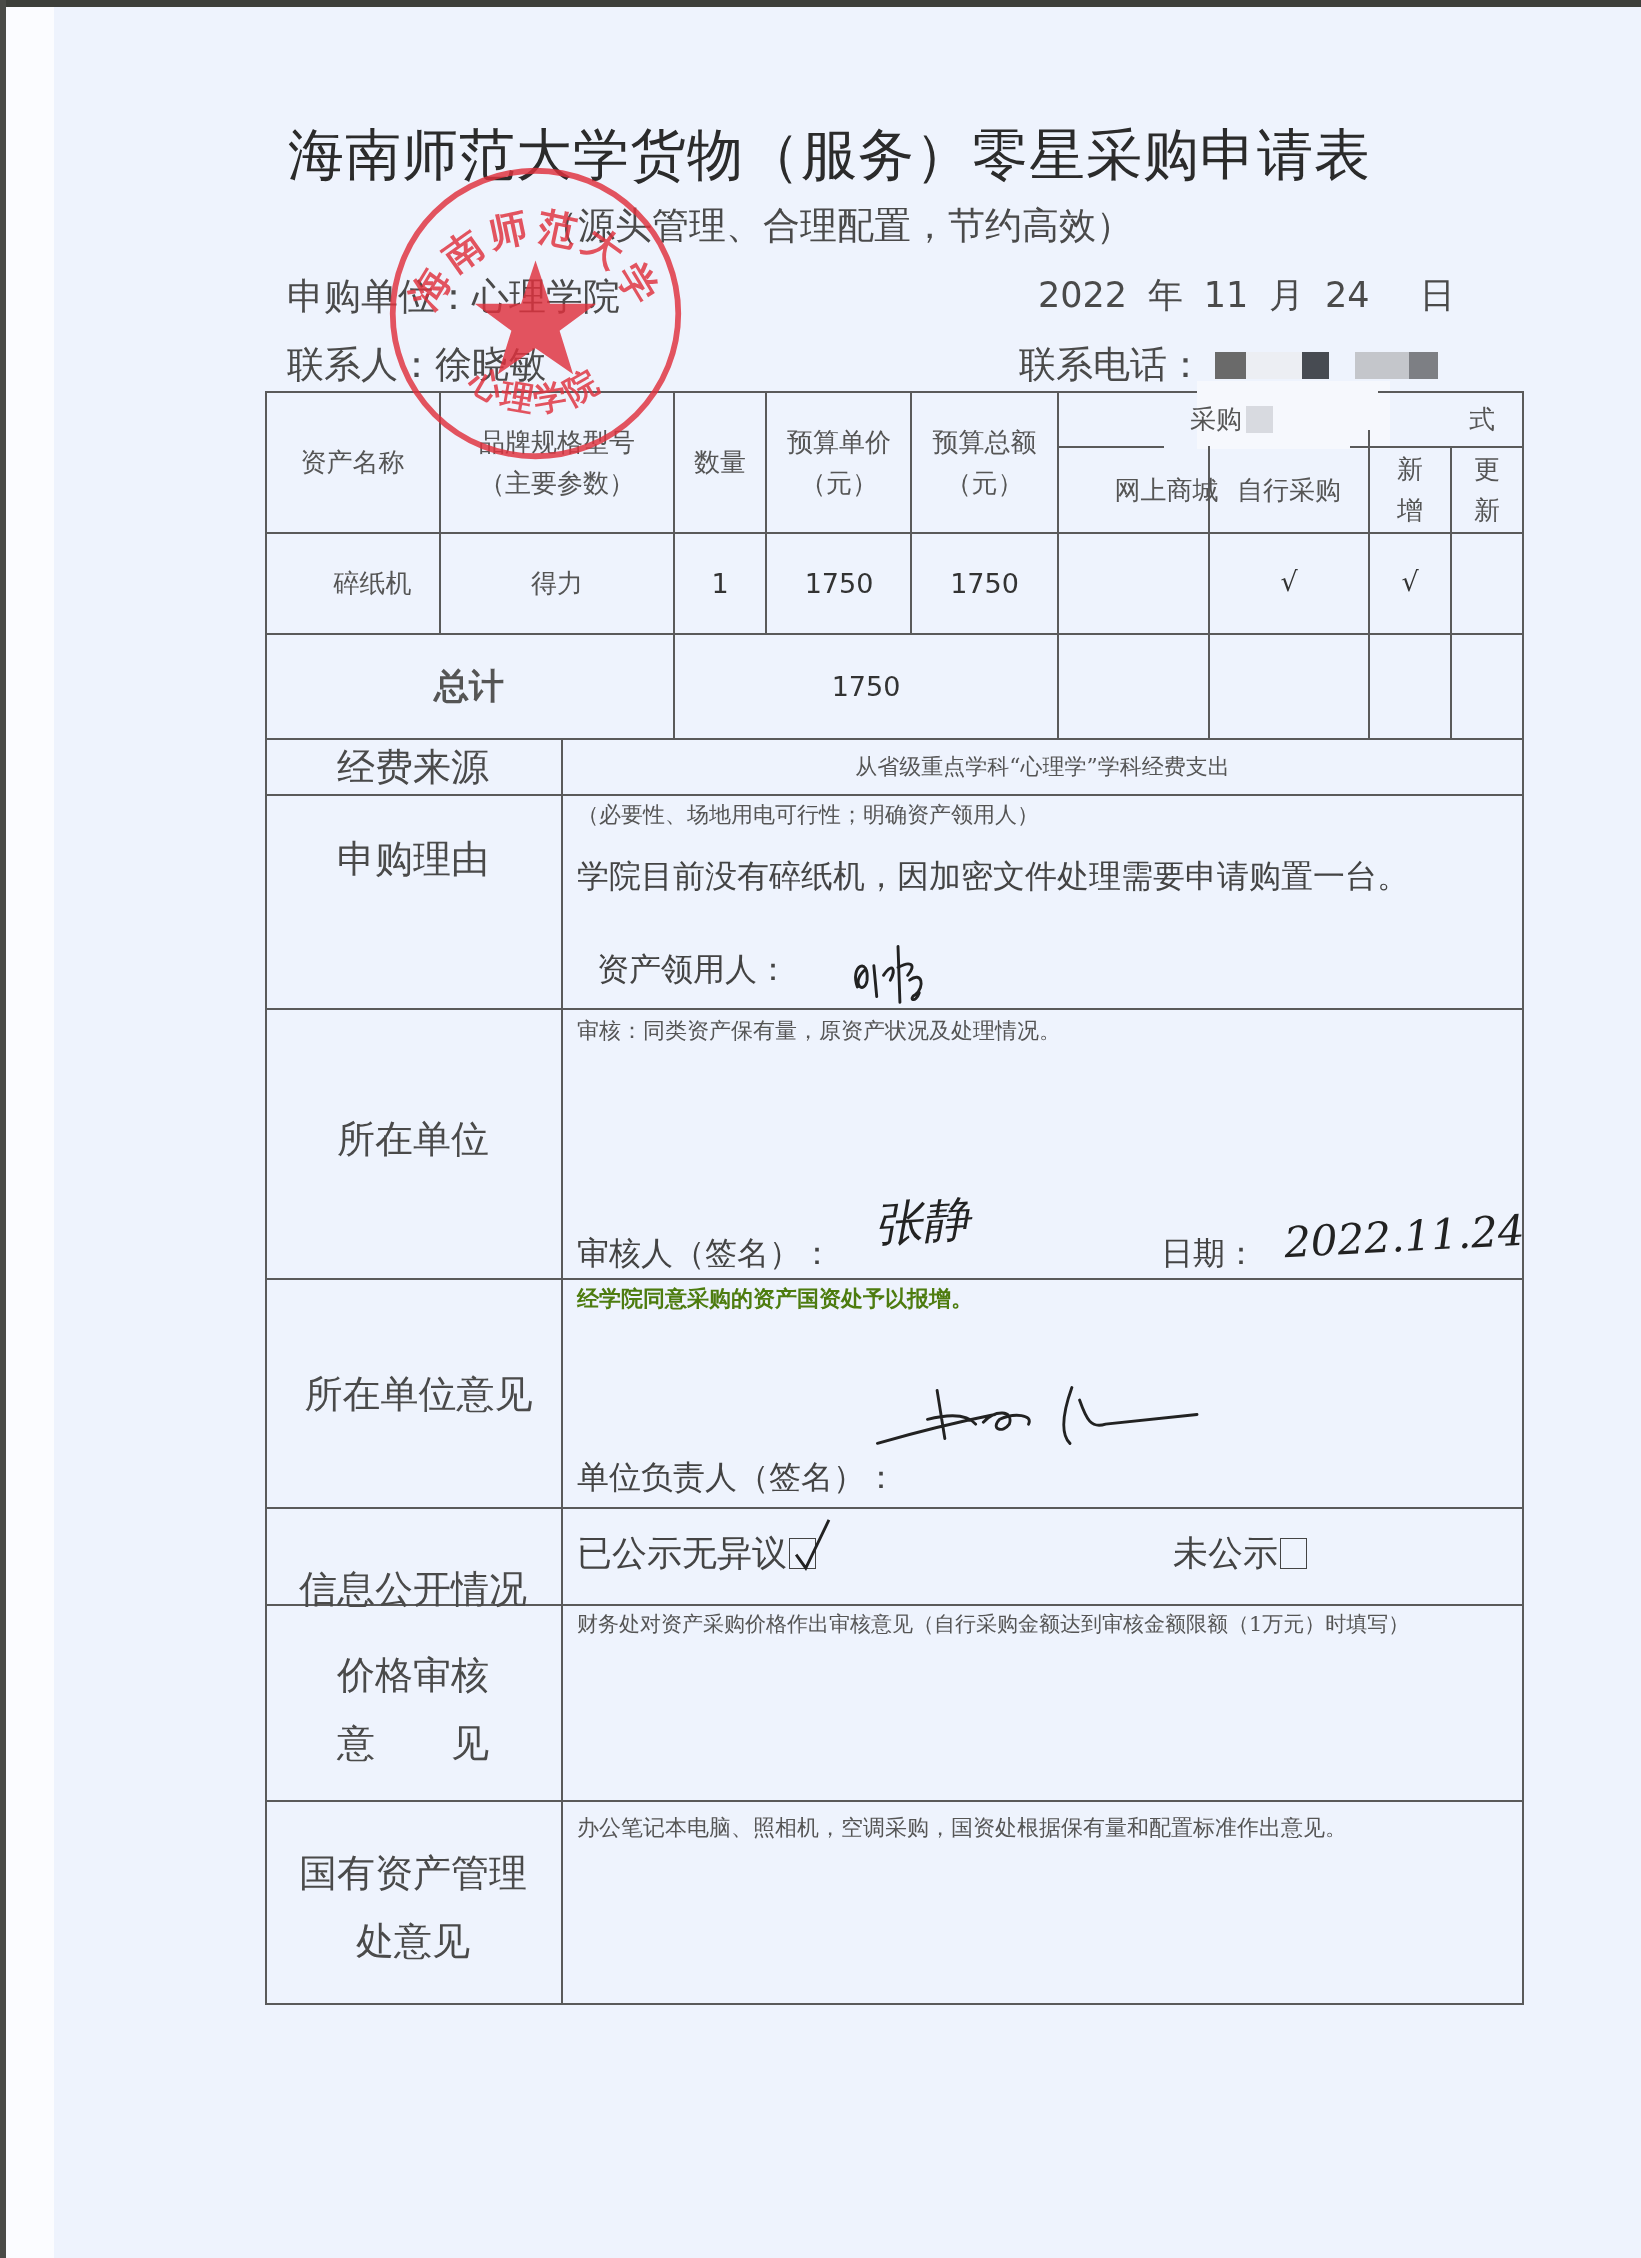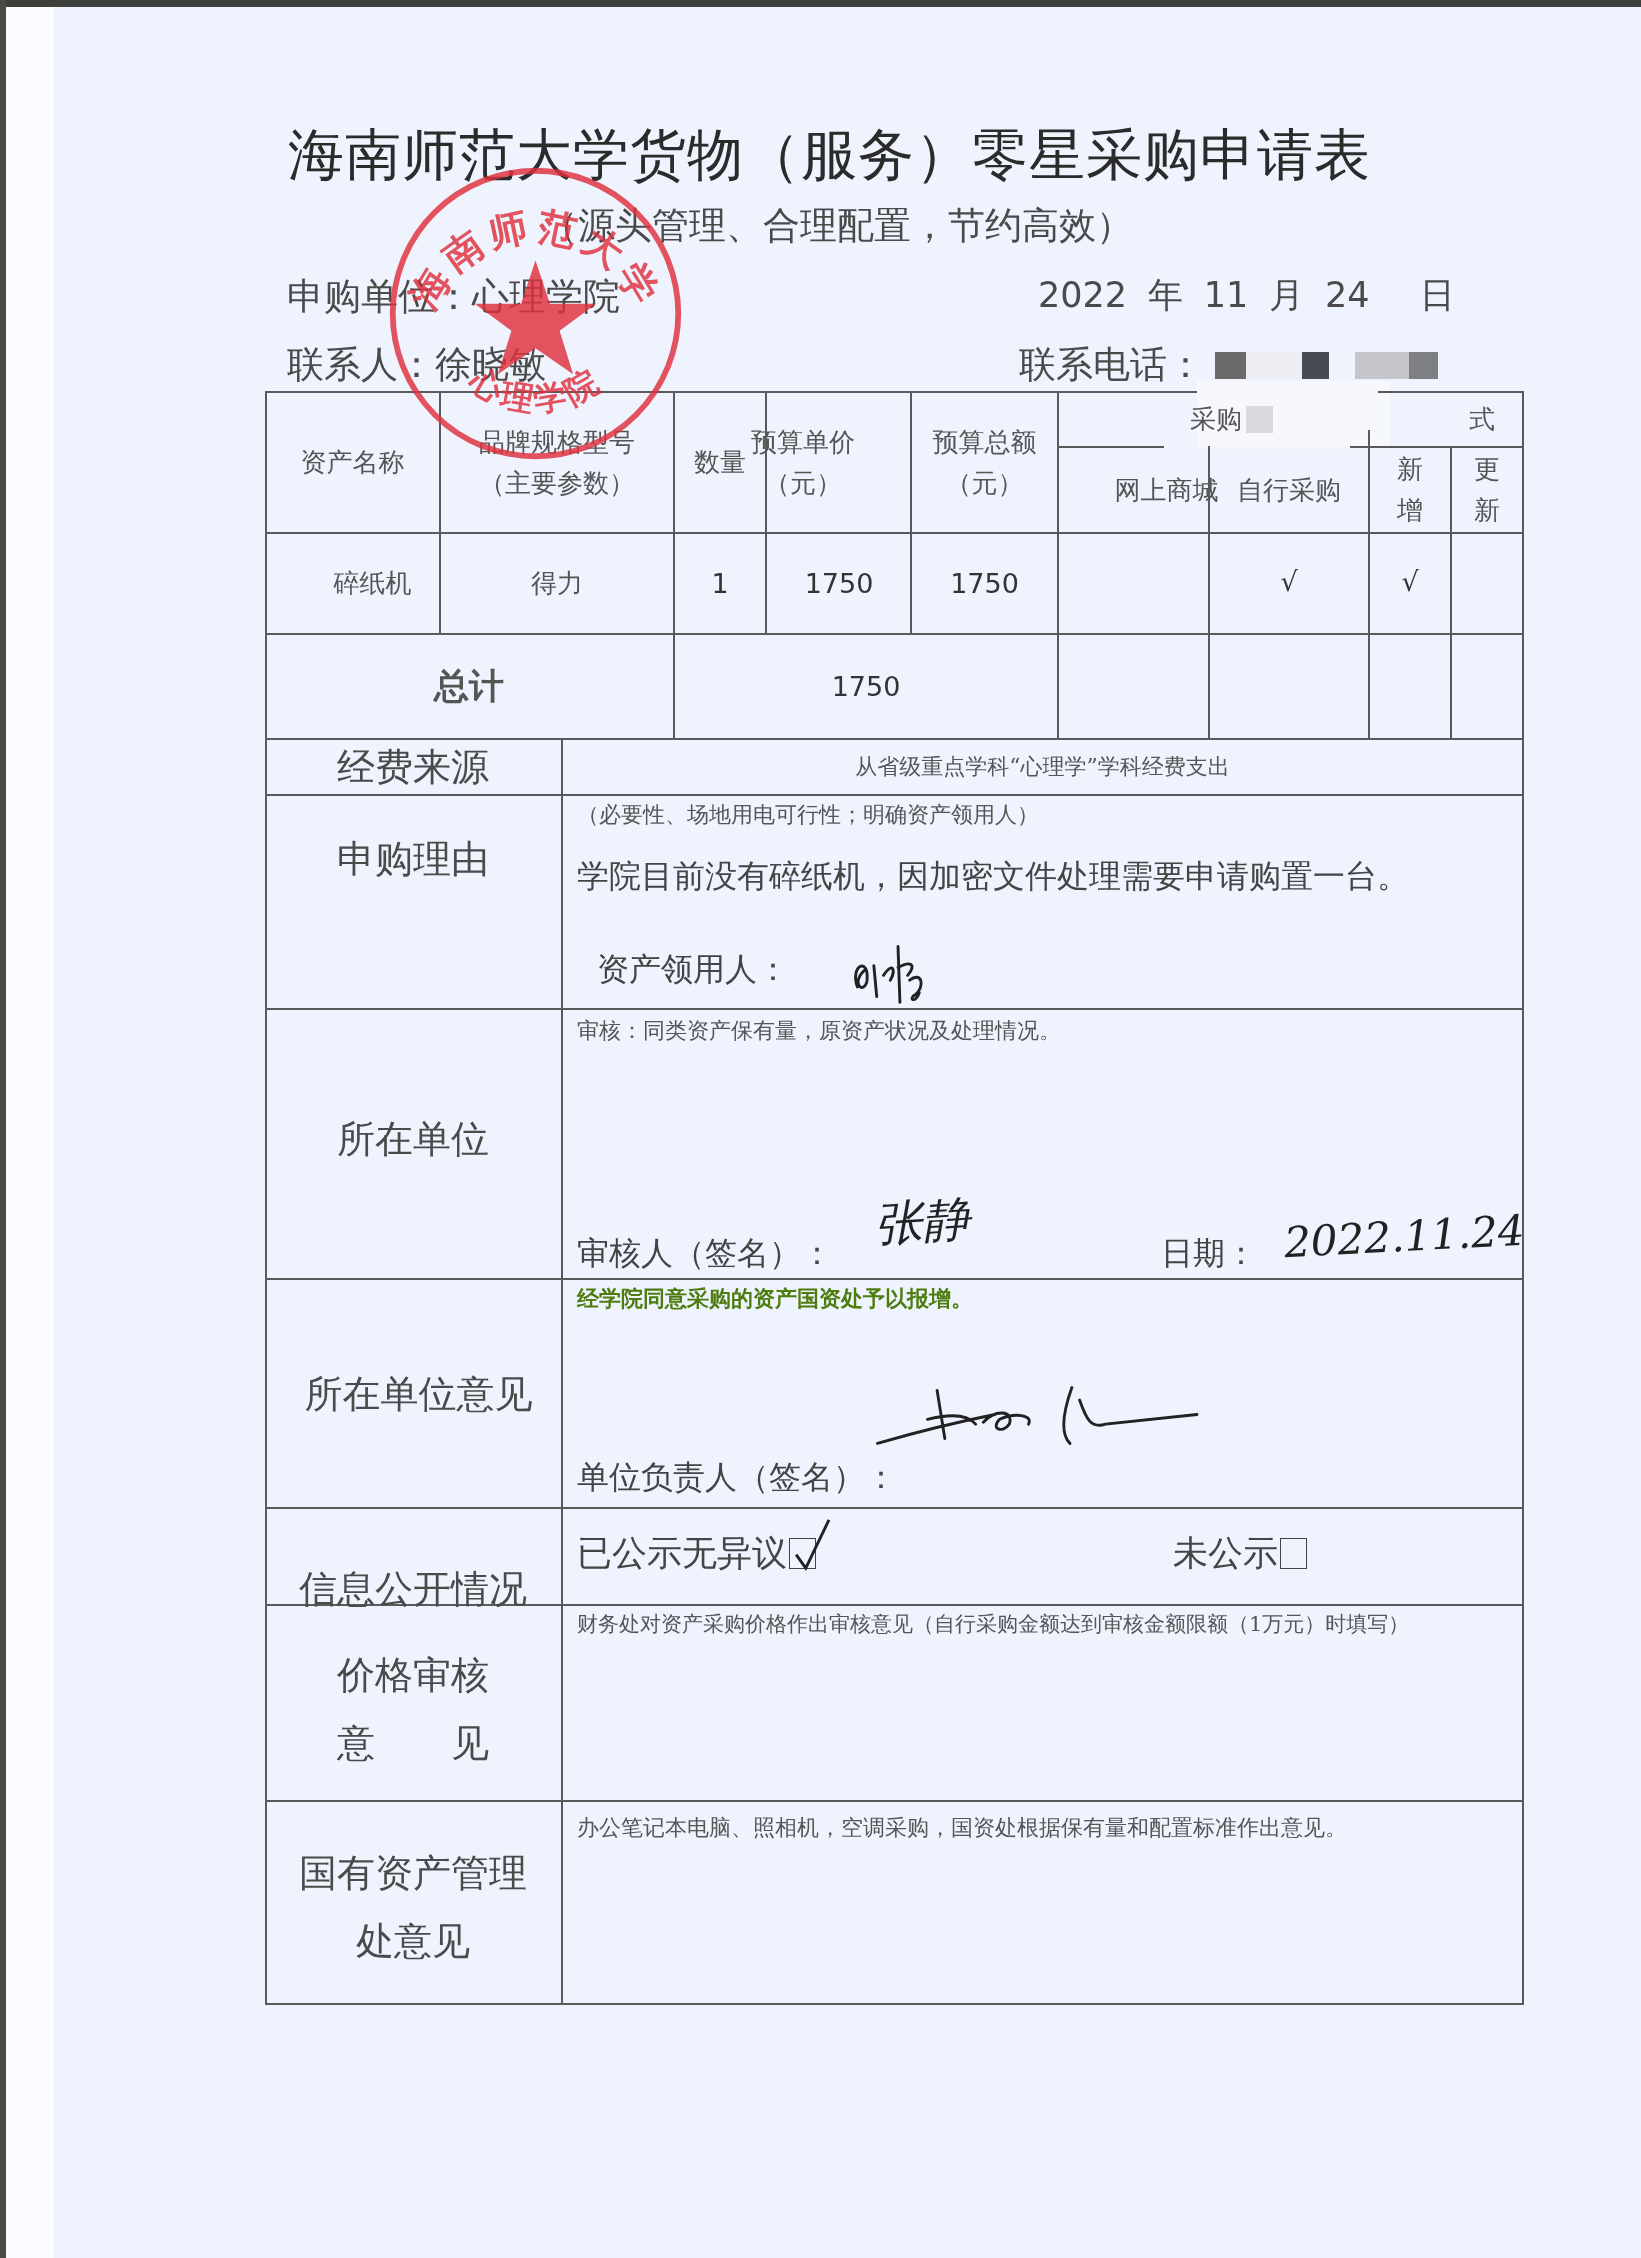--- a/index.html
+++ b/index.html
@@ -88,21 +88,21 @@
 <div class="line" style="left:265px; top:1507px; width:1259px; height:1.9px;"></div>
 <div class="line" style="left:265px; top:1604px; width:1259px; height:1.9px;"></div>
 <div class="line" style="left:265px; top:1800px; width:1259px; height:1.9px;"></div>
 
 <div class="cell hdr" style="left:266px; top:393px; width:173px; height:139px;">资产名称</div>
 <div class="cell hdr" style="left:441px; top:393px; width:232px; height:139px; flex-direction:column;">
   <span>品牌规格型号</span>
   <span>（主要参数）</span>
 </div>
 <div class="cell hdr" style="left:675px; top:393px; width:90px; height:139px;">数量</div>
-<div class="cell hdr" style="left:731px; top:393px; width:144px; height:139px; flex-direction:column;font-family:Liberation Serif, serif;">
+<div class="cell hdr" style="left:767px; top:393px; width:144px; height:139px; flex-direction:column;font-family:Liberation Serif, serif;">
   <span>预算单价</span>
   <span>（元）</span>
 </div>
 <div class="cell hdr" style="left:912px; top:393px; width:145px; height:139px; flex-direction:column;">
   <span>预算总额</span>
   <span>（元）</span>
 </div>
 <div class="cell hdr" style="left:1059px; top:393px; width:183px; height:53px; justify-content:flex-end;">采购</div>
 <div class="cell hdr" style="left:1458px; top:393px; width:48px; height:53px;">式</div>
 <div class="cell hdr" style="left:1059px; top:448px; width:149px; height:84px;padding-left:33px;">网上商城</div>

